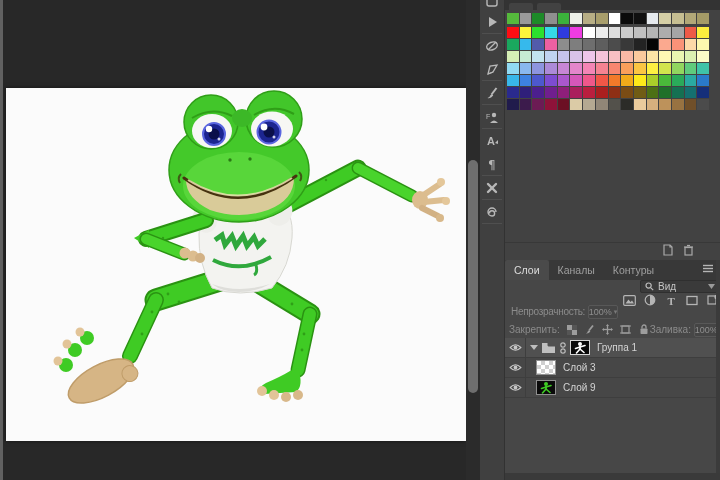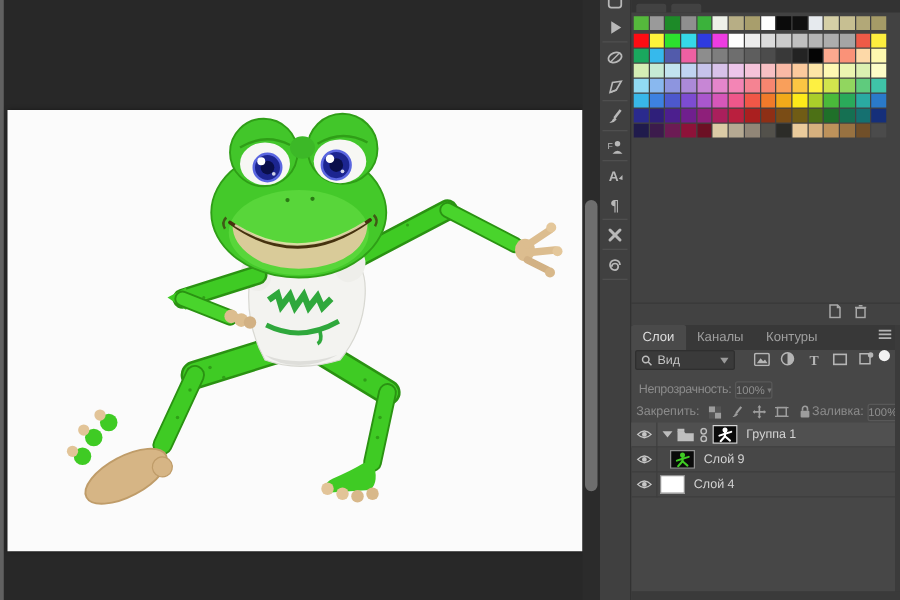--- a/index.html
+++ b/index.html
@@ -38,21 +38,21 @@
   
   #layers { left:505px; top:260px; width:215px; height:220px; background:#474747; }
   #lp-edge { position:absolute; right:0; top:0; width:4px; height:220px; background:#3b3b3b; }
   #lp-bottom { position:absolute; left:0; bottom:0; width:215px; height:7px; background:#3a3a3a; }
 
   #lp-tabs { position:absolute; left:0; top:0; width:215px; height:20px; background:#383838; display:flex; align-items:center; }
   .lp-tab { height:20px; padding:0 9px; display:flex; align-items:center; font-size:10.5px; color:#9f9f9f; background:#383838; }
   .lp-tab.active { background:#4a4a4a; color:#dcdcdc; border-radius:2px 2px 0 0; }
   #lp-menu { margin-left:auto; margin-right:6px; margin-bottom:4px; }
 
-  #lp-filter { position:absolute; left:0; top:20px; width:215px; height:22px; display:flex; align-items:flex-start; }
+  #lp-filter { position:absolute; left:0; top:20px; width:215px; height:22px; display:flex; align-items:flex-end;flex-direction:column; }
   .combo { background:#3a3a3a; border:1px solid #2f2f2f; border-radius:2px; display:flex; align-items:center; color:#c3c3c3; }
   #kind-combo { margin-left:3px; width:80px; height:16px; padding:0 4px; font-size:10px; gap:4px; }
   #kind-combo .chev { margin-left:auto; }
   .filter-icons { display:flex; align-items:center; gap:7px; margin-left:14px; }
   .fbtn { width:14px; height:14px; display:flex; align-items:center; justify-content:center; }
   #filter-toggle { margin-left:auto; margin-right:8px; width:9px; height:9px; border-radius:50%; background:#f2f2f2; }
 
   #lp-blend { position:absolute; left:0; top:42px; width:215px; height:19px; display:flex; align-items:center; }
   #blend-combo { margin-left:3px; width:114px; height:15px; padding:0 5px; font-size:10px; color:#8f8f8f; }
   #blend-combo .chev { margin-left:auto; }
@@ -577,20 +577,30 @@
               <line x1="8" y1="6" x2="3.5" y2="7.5"></line>
               <line x1="8" y1="6" x2="13" y2="4.5"></line>
               <line x1="8" y1="8" x2="4.5" y2="12"></line>
               <line x1="8" y1="8" x2="12" y2="11.5"></line>
             </g>
           </svg>
       </div>
       <span class="lname">Группа 1</span>
     </div>
 
+    <div class="lrow">
+      <div class="eye-cell">
+        <svg width="13" height="9" viewBox="0 0 14 10">
+            <path d="M1,5 Q7,-1 13,5 Q7,11 1,5 Z" fill="none" stroke="#c6c6c6" stroke-width="1.2"></path>
+            <circle cx="7" cy="5" r="2.1" fill="#c6c6c6"></circle>
+          </svg>
+      </div>
+      <div class="thumb checker sp" style="margin-left:10px"></div>
+      <span class="lname">Слой 3</span>
+    </div>
 
     <div class="lrow">
       <div class="eye-cell">
         <svg width="13" height="9" viewBox="0 0 14 10">
             <path d="M1,5 Q7,-1 13,5 Q7,11 1,5 Z" fill="none" stroke="#c6c6c6" stroke-width="1.2"></path>
             <circle cx="7" cy="5" r="2.1" fill="#c6c6c6"></circle>
           </svg>
       </div>
       <div class="thumb black sp" style="margin-left:10px">
         <svg width="16" height="13" viewBox="0 0 16 13">
@@ -600,27 +610,17 @@
               <line x1="8" y1="6" x2="3.5" y2="7.5"></line>
               <line x1="8" y1="6" x2="13" y2="4.5"></line>
               <line x1="8" y1="8" x2="4.5" y2="12"></line>
               <line x1="8" y1="8" x2="12" y2="11.5"></line>
             </g>
           </svg>
       </div>
       <span class="lname">Слой 9</span>
     </div>
 
-    <div class="lrow">
-      <div class="eye-cell">
-        <svg width="13" height="9" viewBox="0 0 14 10">
-            <path d="M1,5 Q7,-1 13,5 Q7,11 1,5 Z" fill="none" stroke="#c6c6c6" stroke-width="1.2"></path>
-            <circle cx="7" cy="5" r="2.1" fill="#c6c6c6"></circle>
-          </svg>
-      </div>
-      <div class="thumb white sp" style="margin-left:2px"></div>
-      <span class="lname">Слой 4</span>
-    </div>
   </div>
 
   <div id="lp-edge"></div>
   <div id="lp-bottom"></div>
 </div>
 
 </body></html>

